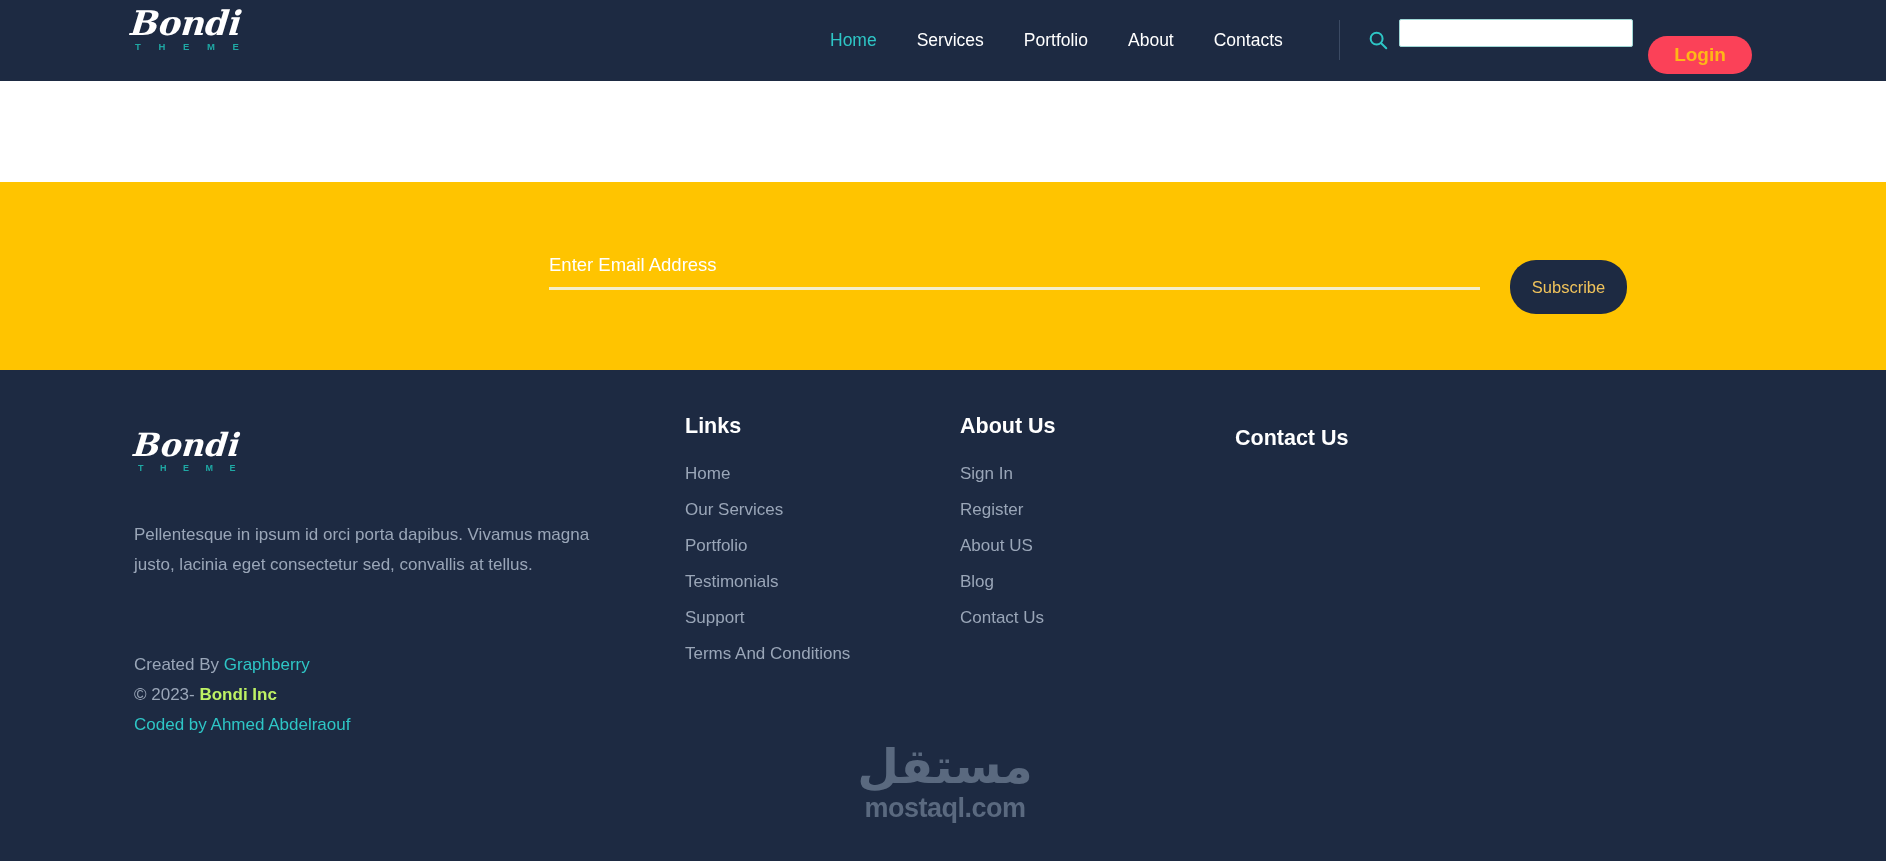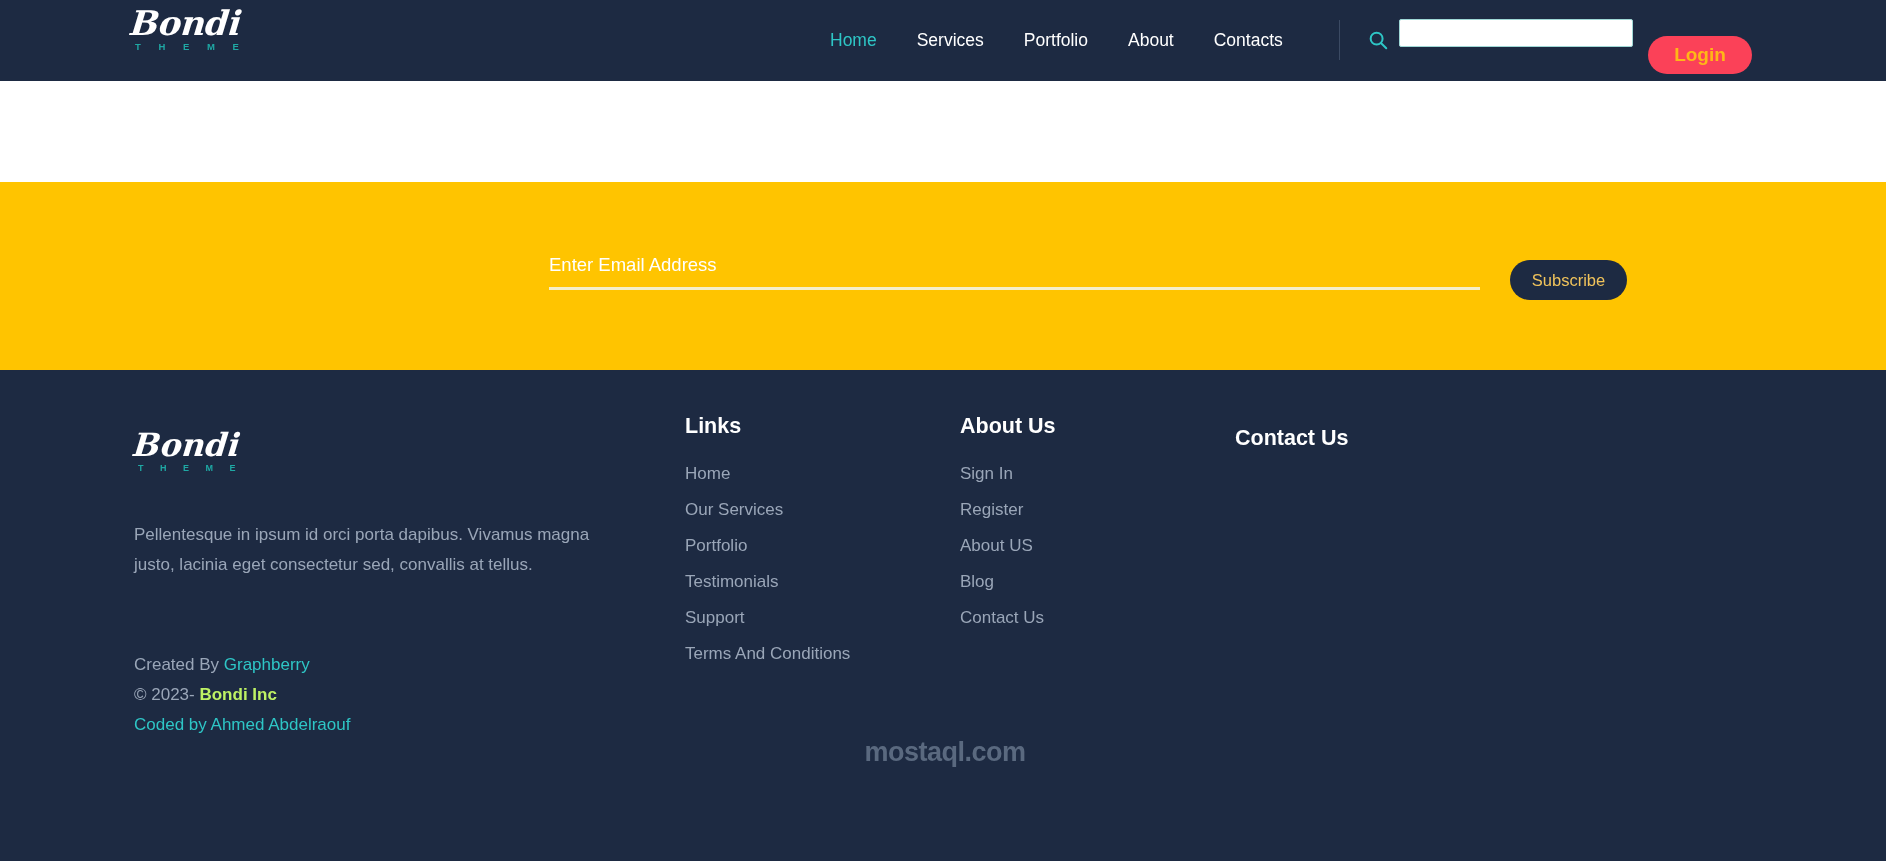--- a/index.html
+++ b/index.html
@@ -85,21 +85,21 @@
     position:absolute; left:549px; top:60px;
     width:931px; height:48px;
     background:transparent; border:none;
     border-bottom:3px solid #f5efc8;
     color:#ffffff; font-size:18.5px;
     outline:none; font-family:"Liberation Sans", sans-serif;
   }
   .news-input::placeholder { color:#ffffff; opacity:1; }
   .subscribe-btn {
     position:absolute; left:1510px; top:260px;
-    width:117px; height:40px;
+    width:117px; height:54px;
     background:#1d2a42; border:none; border-radius:26px;
     color:#f0c35b; font-size:16.5px; cursor:pointer;
     font-family:"Liberation Sans", sans-serif;
   }
 
   
   .footer {
     position:absolute; left:0; top:370px; width:1886px; height:491px;
     background:#1d2a42;
   }
@@ -251,16 +251,17 @@
     </div>
 
     <div class="col-contact">
       <h3>Contact Us</h3>
 
     </div>
 
   </footer>
 
   <div class="watermark">
+    <div class="wm-ar">مستقل</div>
     <div class="wm-en">mostaql.com</div>
   </div>
 
 </div>
 
 </body></html>

